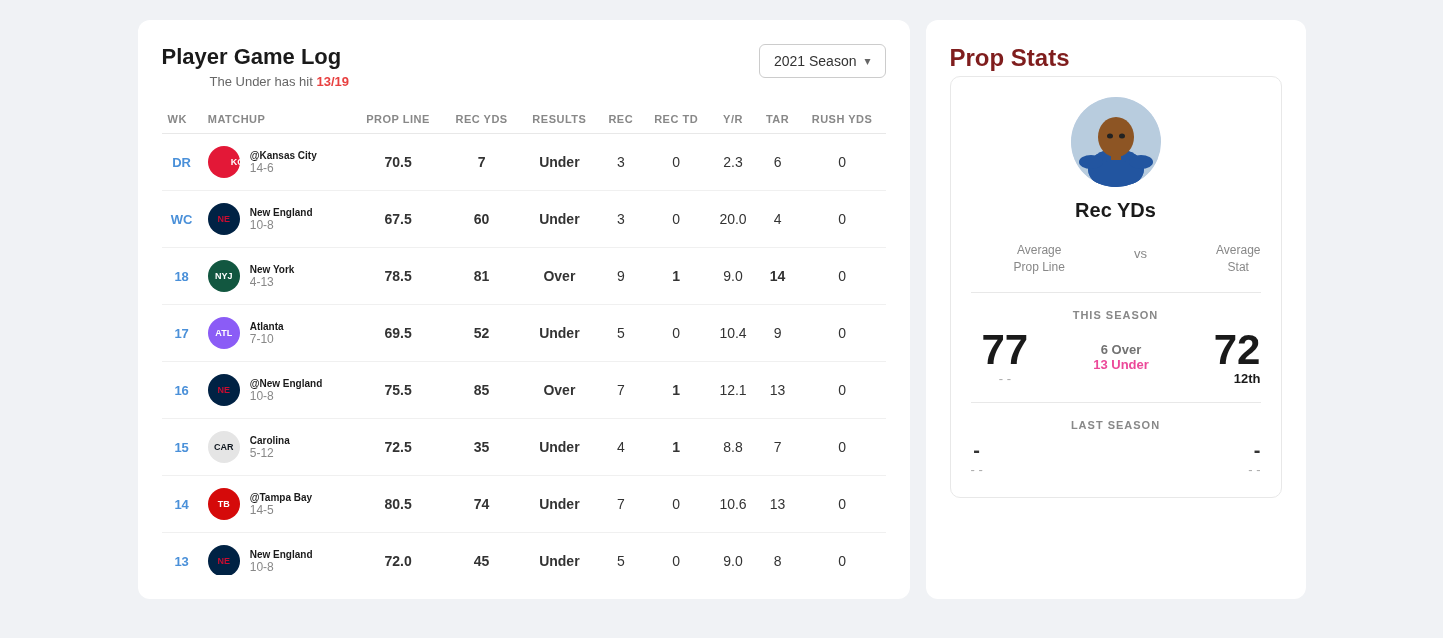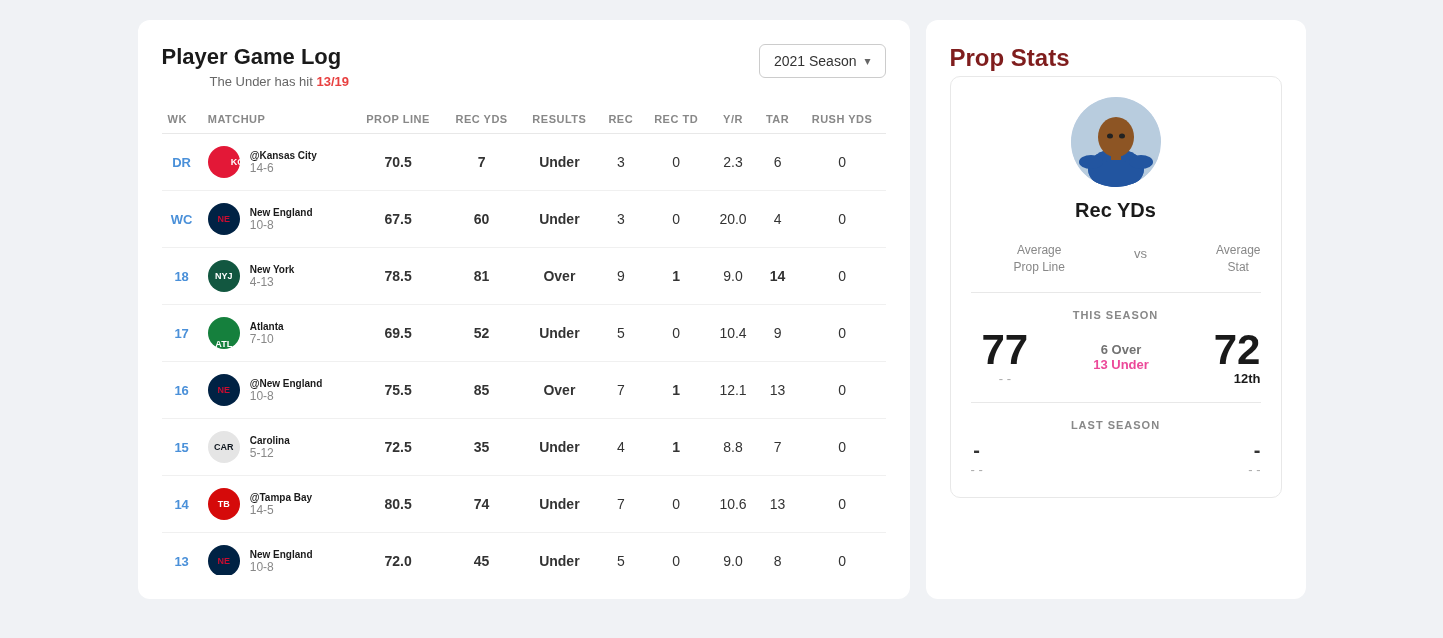--- a/index.html
+++ b/index.html
@@ -361,21 +361,21 @@
       <td>9</td>
       <td class="stat-highlight-green">1</td>
       <td>9.0</td>
       <td class="stat-highlight-green">14</td>
       <td>0</td>
     </tr>
             <tr>
       <td class="wk-cell">17</td>
       <td class="matchup-cell">
         <div class="matchup-inner">
-          <div class="team-logo" style="background:#15803d; color:#fff;align-items:flex-end;">
+          <div class="team-logo" style="background:#8b5cf6; color:#fff;">
             <span style="font-size:9px;font-weight:800;">ATL</span>
           </div>
           <div class="team-name-block">
             <span class="team-name">Atlanta</span>
             <span class="team-record">7-10</span>
           </div>
         </div>
       </td>
       <td class="prop-line">69.5</td>
       <td class="rec-yds">52</td>

